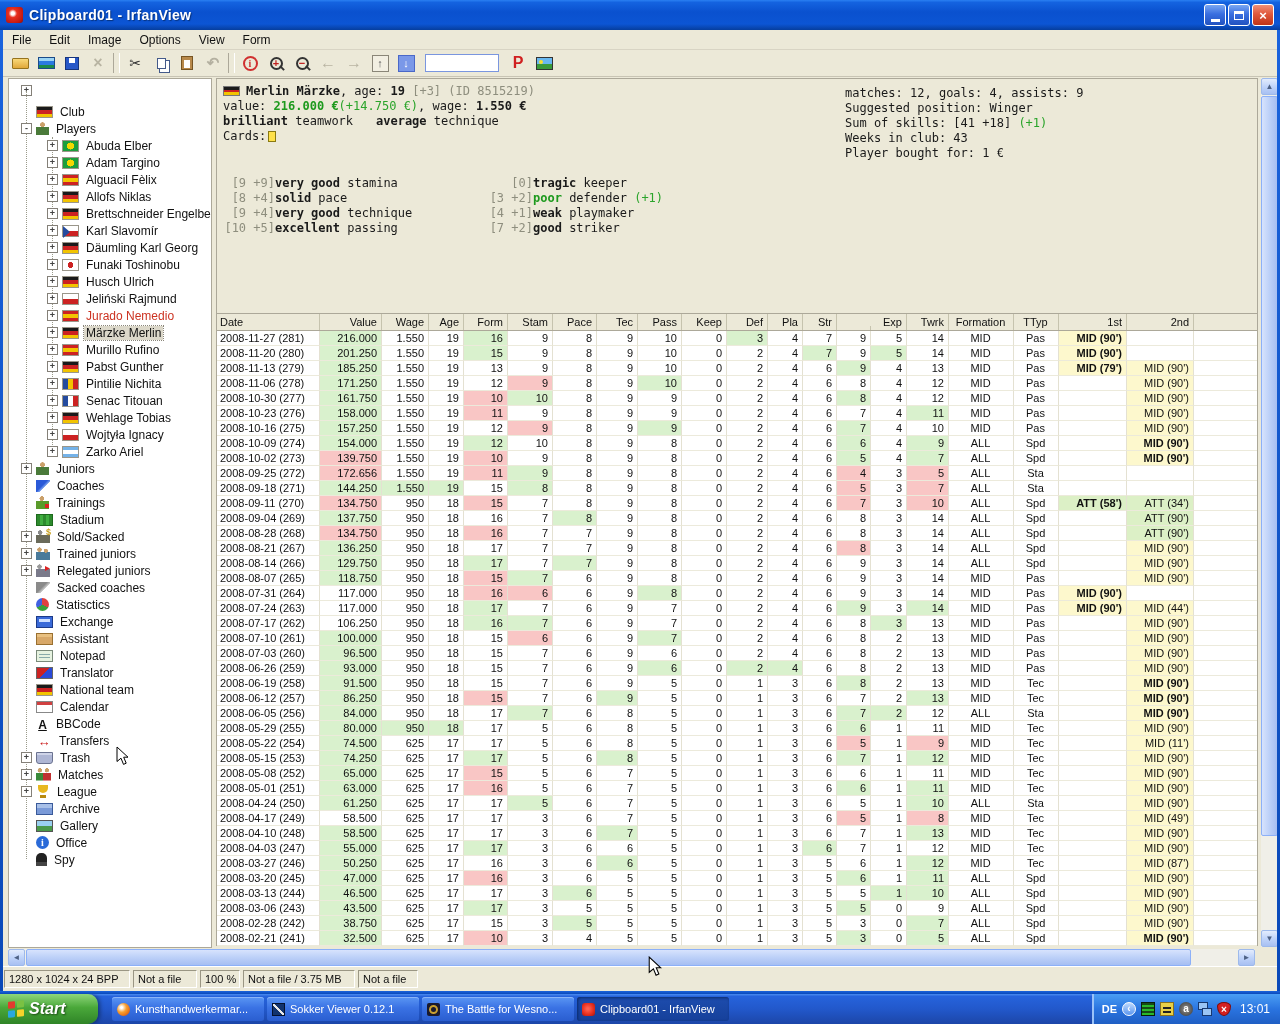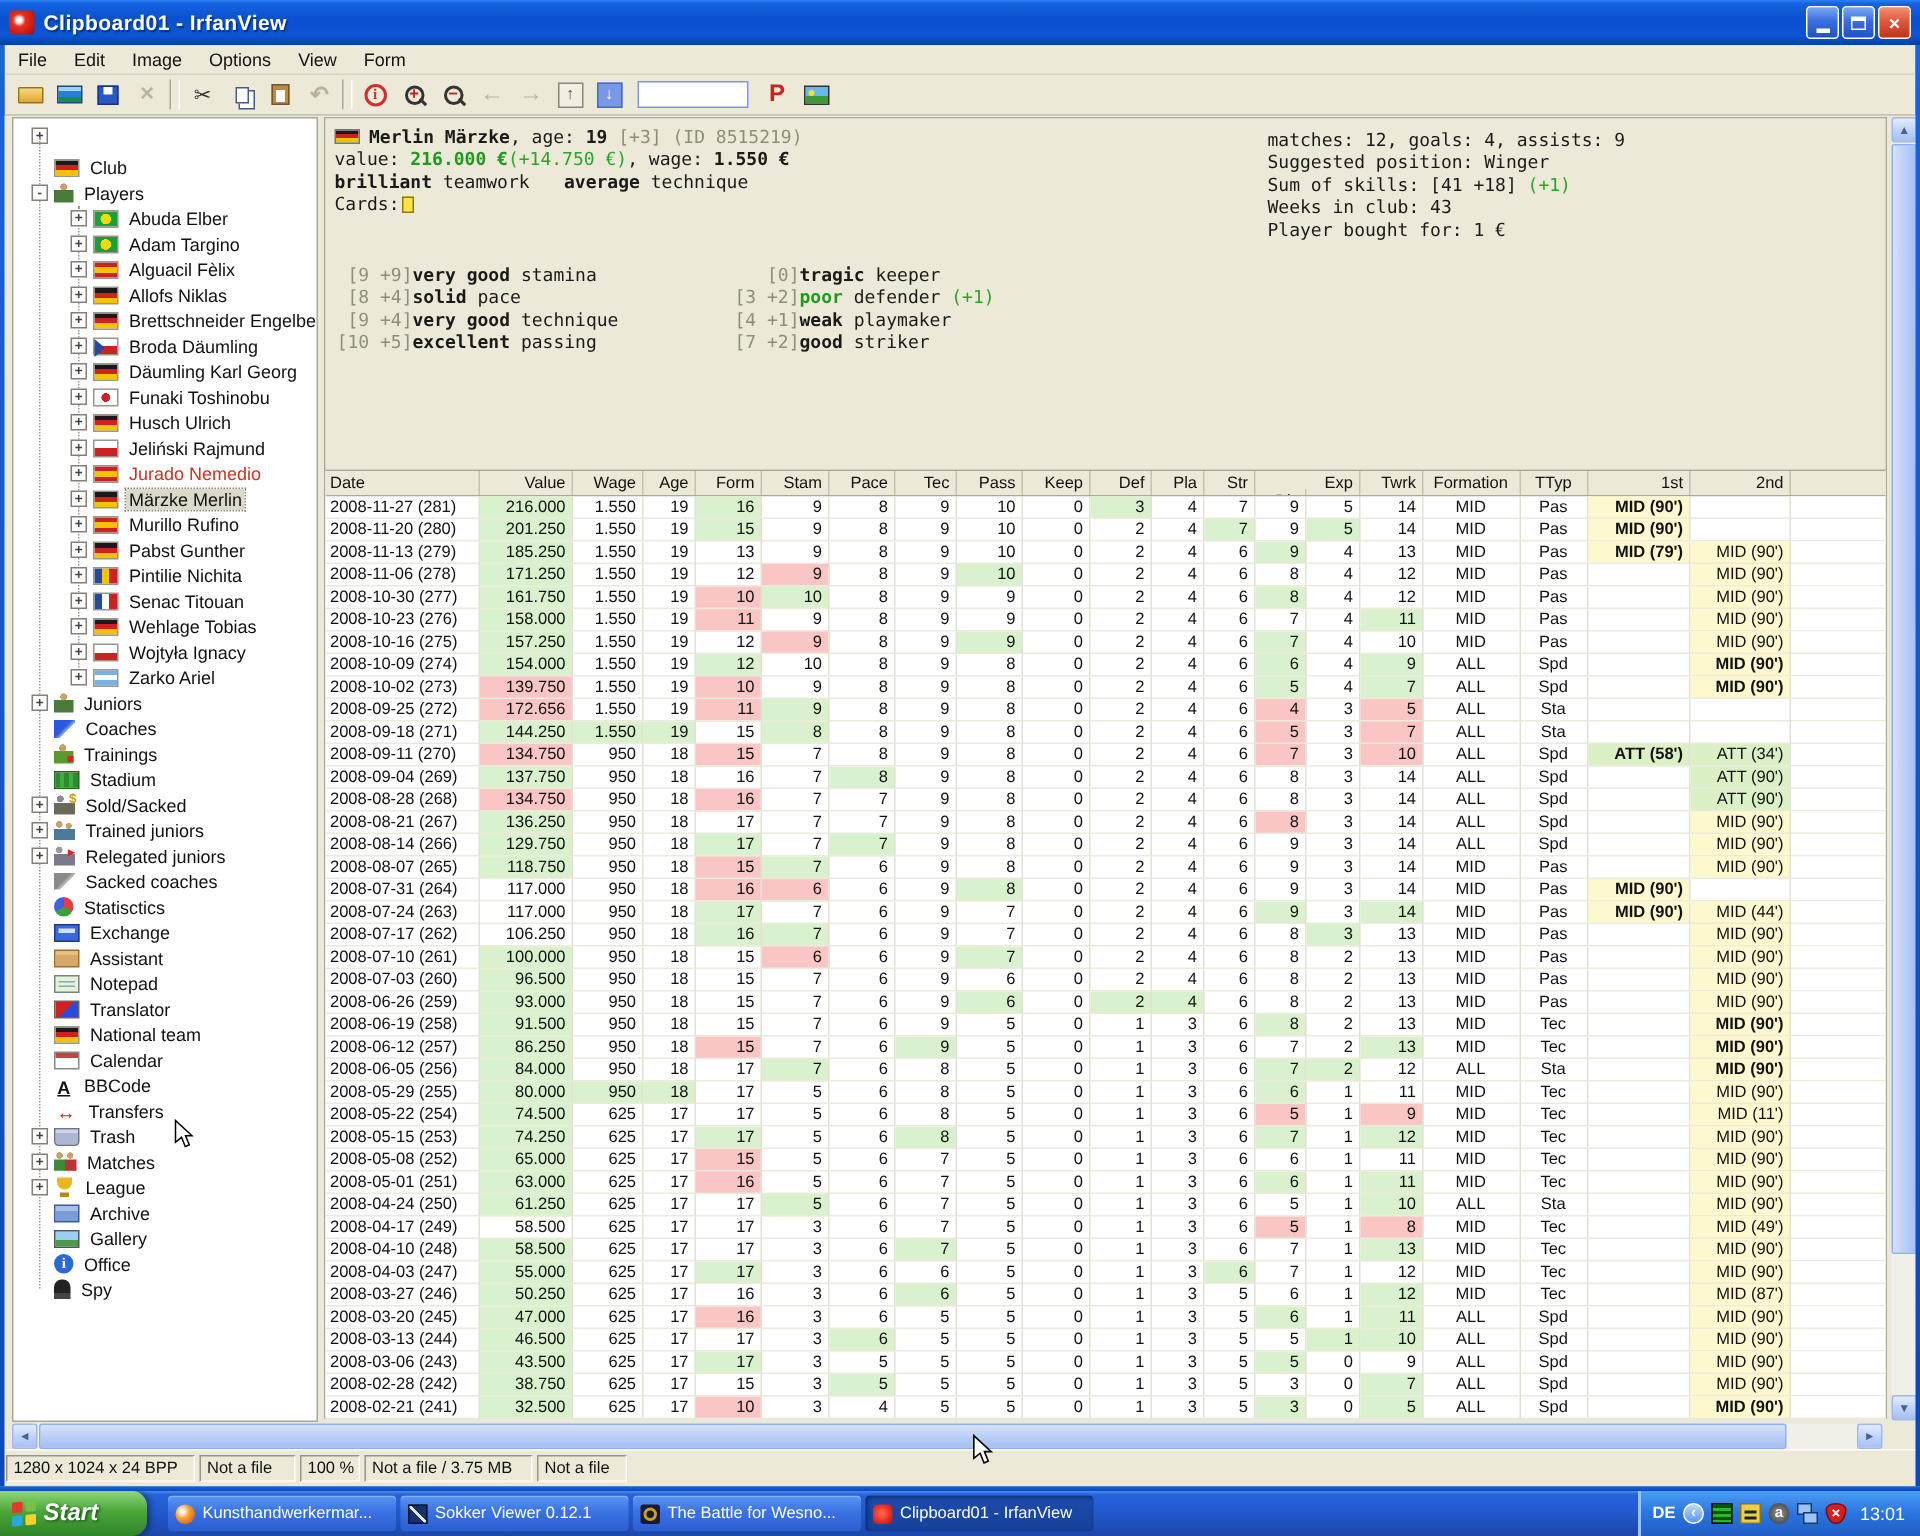--- a/index.html
+++ b/index.html
@@ -367,21 +367,21 @@
             <span class="tlabel">Allofs Niklas</span>
           </div>
           <div class="trow lvl1">
             <span class="exp-box">+</span>
             <span class="ticon flag-de"></span>
             <span class="tlabel">Brettschneider Engelbert</span>
           </div>
           <div class="trow lvl1">
             <span class="exp-box">+</span>
             <span class="ticon flag-cz"></span>
-            <span class="tlabel">Broda Däumling</span>
+            <span class="tlabel">Karl Slavomír</span>
           </div>
           <div class="trow lvl1">
             <span class="exp-box">+</span>
             <span class="ticon flag-de"></span>
             <span class="tlabel">Däumling Karl Georg</span>
           </div>
           <div class="trow lvl1">
             <span class="exp-box">+</span>
             <span class="ticon flag-jp"></span>
             <span class="tlabel">Funaki Toshinobu</span>

